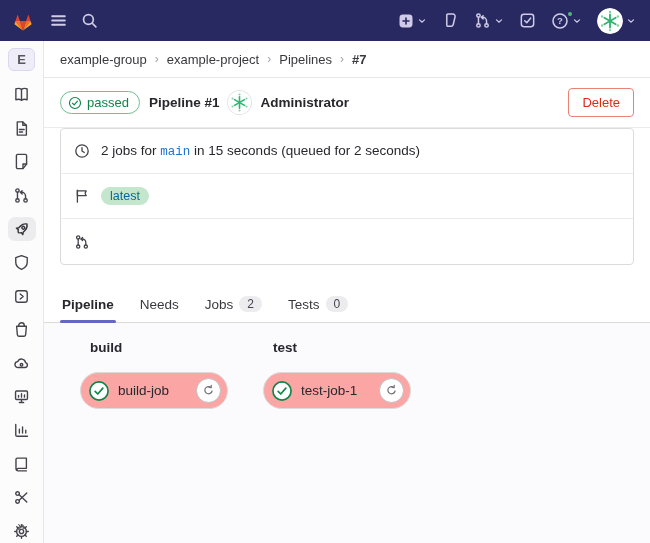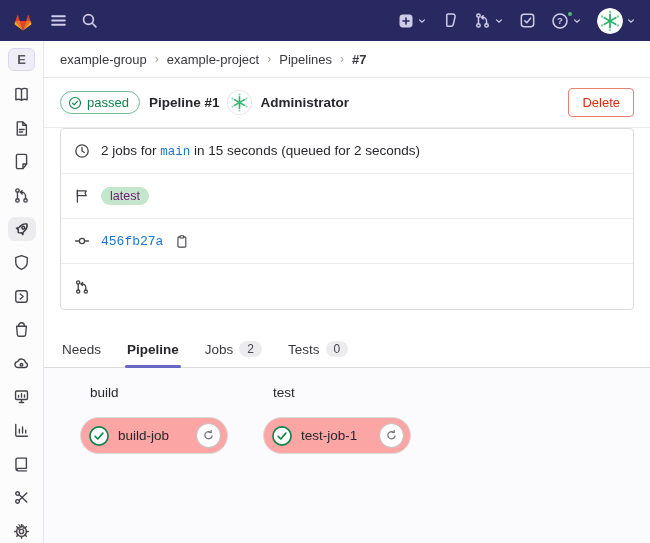--- a/index.html
+++ b/index.html
@@ -42,32 +42,32 @@
   .admin-name { font-weight:700; }
   .btn-delete { margin-left:auto; background:#fff; color:#dd2b0e; border:1px solid #e98273; border-radius:4px; padding:6px 13px; font-size:13px; font-weight:400; cursor:pointer; font-family:inherit; }
 
   .commit-title { font-size:19px; font-weight:700; margin:15px 16px 13px; color:#28272d; }
 
   .details-box { margin:0 16px 15px; border:1px solid #dbdbdb; border-radius:4px; background:#fff; }
   .detail-row { display:flex; align-items:center; gap:11px; padding:0 13px; height:45px; border-bottom:1px solid #ececef; }
   .detail-row:last-child { border-bottom:none; }
   .detail-row svg { flex-shrink:0; display:block; }
   .mono-link { font-family:"Liberation Mono","DejaVu Sans Mono",monospace; color:#1f75cb; font-size:12.5px; cursor:pointer; }
-  .badge-latest { background:#c3e6cd; color:#701a75; border-radius:100px; padding:2px 9px; font-size:12.5px; cursor:default; }
+  .badge-latest { background:#c3e6cd; color:#0369a1; border-radius:100px; padding:2px 9px; font-size:12.5px; cursor:default; }
   .copy-btn { display:flex; cursor:pointer; }
 
   .tabs { display:flex; gap:22px; padding:0 16px; border-bottom:1px solid #dbdbdb; margin-top:7px; flex-shrink:0; }
   .tab { display:flex; align-items:center; gap:6px; padding:9px 2px 10px; font-size:13.5px; color:#3a383f; cursor:pointer; position:relative; }
   .tab.active { font-weight:700; color:#28272d; }
   .tab.active::after { content:""; position:absolute; left:0; right:0; bottom:-1px; height:3px; border-radius:3px; background:#6666c4; }
   .count-pill { background:#ececef; color:#454450; border-radius:100px; padding:1px 8px; font-size:12px; }
 
   .graph { flex:1; background:#fbfafd; padding:17px 16px 16px 36px; display:flex; gap:35px; }
   .stage { width:148px; }
-  .stage-label { font-weight:400; font-size:13.5px; margin:0 0 17px 10px; color:#28272d; }
+  .stage-label { font-weight:700; font-size:13.5px; margin:0 0 17px 10px; color:#28272d; }
   .job-pill { display:flex; align-items:center; gap:8px; background:#fca5a5; border:1px solid #dbdbdb; border-radius:24px; padding:5px 6px 5px 7px; cursor:pointer; }
   .job-name { font-size:13.5px; color:#28272d; }
   .retry-btn { margin-left:auto; width:25px; height:25px; border-radius:50%; border:1px solid #bfbfc3; background:#fff; display:flex; align-items:center; justify-content:center; cursor:pointer; }
 </style>
 </head>
 <body>
 
 <header class="navbar">
   <div class="nav-left">
     <span style="cursor:pointer;display:flex;">
@@ -315,48 +315,35 @@
     </div>
     <div class="detail-row">
       <svg width="16" height="16" viewBox="0 0 16 16" fill="none" stroke="#45424a" stroke-width="1.3" stroke-linecap="round" stroke-linejoin="round">
             <path d="M3.4 14.2V2.2"></path>
             <path d="M3.4 2.9h8.8l-1.1 2.4 1.1 2.4H3.4z"></path>
           </svg>
       <span class="badge-latest">latest</span>
     </div>
     <div class="detail-row">
       <svg width="16" height="16" viewBox="0 0 16 16" fill="none" stroke="#45424a" stroke-width="1.3" stroke-linecap="round">
-            <circle cx="8" cy="8" r="2.6"></circle>
-            <path d="M1.6 8h3.8M10.6 8h3.8"></path>
-          </svg>
-      <span class="mono-link" style="font-size:13px">456fb27a</span>
-      <span class="copy-btn">
-        <svg width="15" height="15" viewBox="0 0 16 16" fill="none" stroke="#45424a" stroke-width="1.2" stroke-linecap="round" stroke-linejoin="round">
-              <rect x="4.2" y="3" width="8.4" height="11" rx="1.2"></rect>
-              <rect x="6.4" y="1.8" width="4" height="2.4" rx=".8" fill="#fff"></rect>
-            </svg>
-      </span>
-    </div>
-    <div class="detail-row">
-      <svg width="16" height="16" viewBox="0 0 16 16" fill="none" stroke="#45424a" stroke-width="1.3" stroke-linecap="round">
             <circle cx="4.2" cy="3.4" r="1.6"></circle>
             <circle cx="4.2" cy="12.6" r="1.6"></circle>
             <circle cx="11.8" cy="12.6" r="1.6"></circle>
             <path d="M4.2 5v6M11.8 11V8.5A3.5 3.5 0 0 0 8.3 5H7.2"></path>
             <path d="M8.6 3.5 7 5l1.6 1.5"></path>
           </svg>
     </div>
   </div>
 
   <div class="tabs">
+    <div class="tab active">
+          <span>Pipeline</span>
+        </div>
     <div class="tab">
           <span>Needs</span>
-        </div>
-    <div class="tab active">
-          <span>Pipeline</span>
         </div>
     <div class="tab">
           <span>Jobs</span>
           <span class="count-pill">2</span>
         </div>
     <div class="tab">
           <span>Tests</span>
           <span class="count-pill">0</span>
         </div>
   </div>

